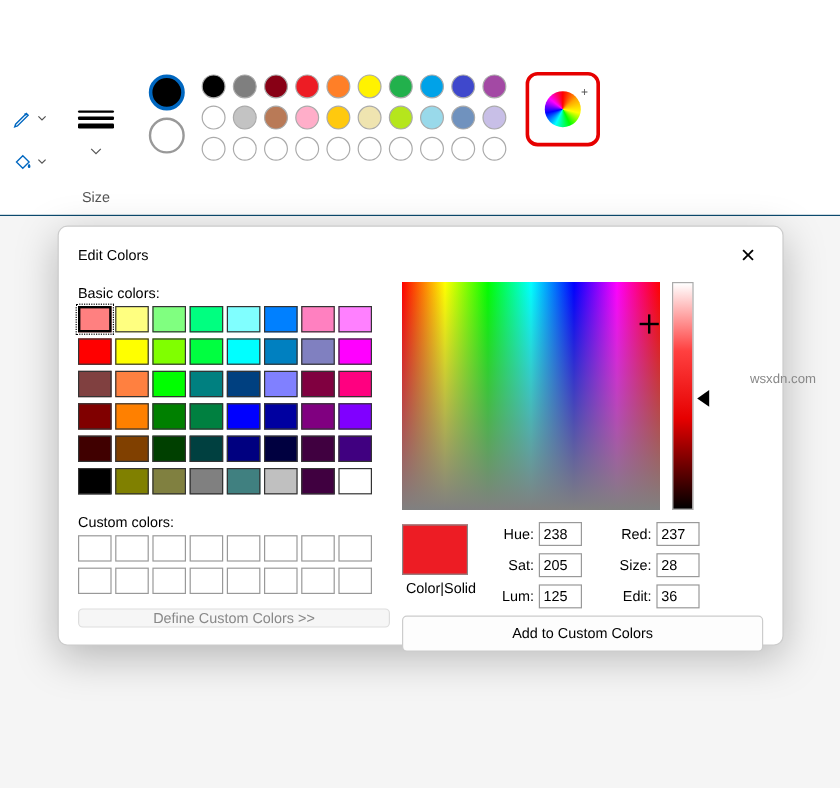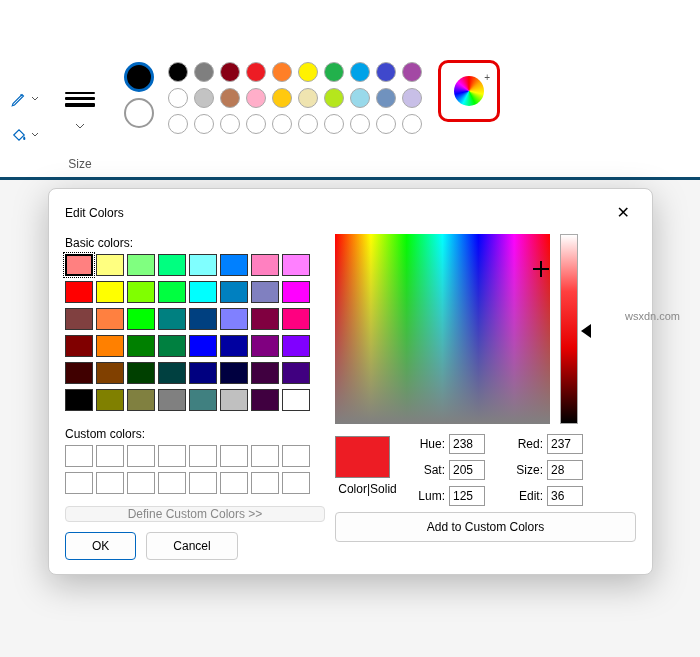--- a/index.html
+++ b/index.html
@@ -1,18 +1,18 @@
 <!DOCTYPE html>
 <html><head>
 <meta charset="utf-8">
 <style>
 * { box-sizing: border-box; margin: 0; padding: 0; font-family: 'Segoe UI', sans-serif; font-size: 12px; }
 body { background: #f5f5f5; width: 700px; height: 657px; position: relative; overflow: hidden; }
 
-.ribbon { background: #fff; height: 180px; display: flex; padding: 60px 0 0 0; border-bottom: 3px solid #0c4a6e; }
+.ribbon { background: #fff; height: 180px; display: flex; padding: 60px 0 0 0; border-bottom: 1px solid #0c4a6e; }
 .tool-col { width: 50px; display: flex; flex-direction: column; gap: 18px; padding: 30px 10px 0 10px; }
 .tool-btn { display: flex; align-items: center; gap: 3px; color: #0067c0; }
 .size-group { width: 60px; text-align: center; }
 .size-icon { width: 30px; height: 18px; margin: 30px auto 8px; display: flex; flex-direction: column; justify-content: space-around; }
 .size-icon div { height: 2px; background: #000; border-radius: 1px; }
 .size-icon div:nth-child(1){height:2px} .size-icon div:nth-child(2){height:3px} .size-icon div:nth-child(3){height:4px}
 .chev { margin: 6px auto; width: 10px; }
 .group-label { margin-top: 18px; color: #555; }
 
 .colors-group { flex: 1; text-align: center; display: flex; flex-direction: column; }
@@ -214,24 +214,20 @@
           <div class="cc"></div>
           <div class="cc"></div>
           <div class="cc"></div>
           <div class="cc"></div>
           <div class="cc"></div>
           <div class="cc"></div>
           <div class="cc"></div>
           <div class="cc"></div>
         </div>
       <button class="define-btn" disabled="">Define Custom Colors &gt;&gt;</button>
-      <div class="btn-row">
-        <button class="btn primary">OK</button>
-        <button class="btn">Cancel</button>
-      </div>
     </div>
     <div class="right">
       <div class="spectrum">
         <div class="crosshair"></div>
       </div>
       <div class="lum-bar"></div>
       <div class="lum-arrow"></div>
       <div class="preview"></div>
       <div class="preview-label">Color|Solid</div>
       <div class="num-fields">

